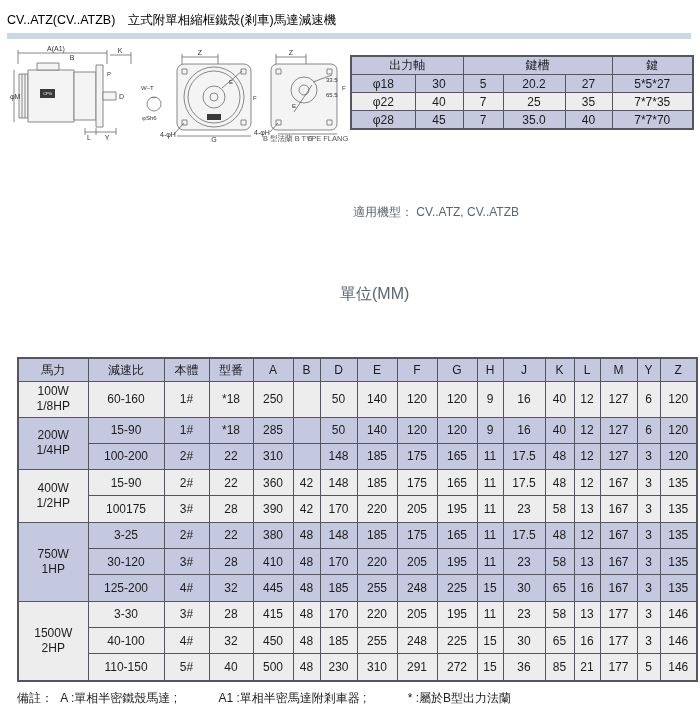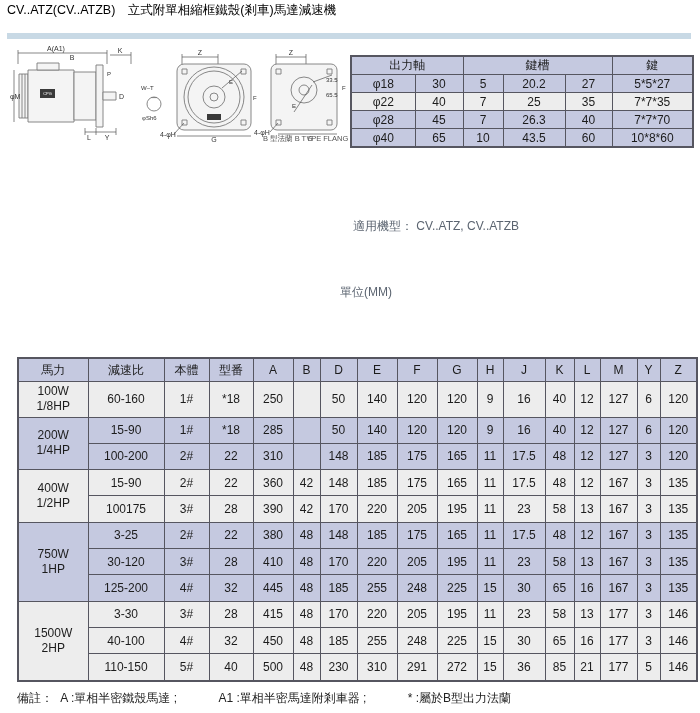--- a/index.html
+++ b/index.html
@@ -2,39 +2,39 @@
 <html><head>
 <meta charset="utf-8">
 <style>
   html,body{margin:0;padding:0;}
   body{
     width:700px;height:713px;position:relative;background:#ffffff;
     font-family:"Liberation Sans","DejaVu Sans",sans-serif;
     color:#1c1c1c;overflow:hidden;
   }
   .abs{position:absolute;}
-  .page-title{left:7px;top:2px;font-size:12.5px;color:#000;white-space:nowrap;}
+  .page-title{left:7px;top:12px;font-size:12.5px;color:#000;white-space:nowrap;}
   .divider{left:7px;top:33px;width:684px;height:6px;background:#c8d9e5;}
 
   
   table{border-collapse:collapse;table-layout:fixed;}
   th,td{
     border:1px solid #565660;font-weight:normal;font-size:12px;color:#1c1c1c;
     text-align:center;vertical-align:middle;padding:0 1px;overflow:hidden;white-space:nowrap;
   }
   .lav{background:#c5c9e0;}
   .gray{background:#ededed;}
 
   .shaft-table{left:350px;top:55px;width:342px;border:2px solid #565660;}
   .shaft-table th{height:17px;}
   .shaft-table .title-row th{height:19px;}
   .shaft-table td{height:17px;}
 
-  .models{left:353px;top:204px;font-size:12px;color:#5b6470;margin-top:14px;}
-  .unit{left:340px;top:284px;font-size:12px;color:#5b6470;}
+  .models{left:353px;top:204px;font-size:12px;color:#5b6470;}
+  .unit{left:340px;top:284px;font-size:16px;color:#5b6470;}
 
   .main-table{left:17px;top:357px;width:676px;height:325px;border:2px solid #565660;}
   .main-table th{height:22px;}
   .main-table td{height:22px;}
   .main-table td.power div{line-height:15px;}
 
   .notes{left:17px;top:690px;font-size:12px;color:#222;white-space:nowrap;}
   .notes .n-label{margin-right:4px;font-family:Liberation Mono, monospace;}
   .notes .n-item{margin-right:38px;}
 
@@ -182,31 +182,23 @@
         <td>40</td>
         <td>7</td>
         <td>25</td>
         <td>35</td>
         <td>7*7*35</td>
       </tr>
       <tr class="lav">
         <td>φ28</td>
         <td>45</td>
         <td>7</td>
-        <td>26.3</td>
+        <td>35.0</td>
         <td>40</td>
         <td>7*7*70</td>
-      </tr>
-      <tr class="lav">
-        <td>φ40</td>
-        <td>65</td>
-        <td>10</td>
-        <td>43.5</td>
-        <td>60</td>
-        <td>10*8*60</td>
       </tr>
     </tbody>
 </table>
 
 <div class="abs models">
   <span>適用機型：</span>
   <span>CV..ATZ, CV..ATZB</span>
 </div>
 
 <div class="abs unit">單位(MM)</div>

